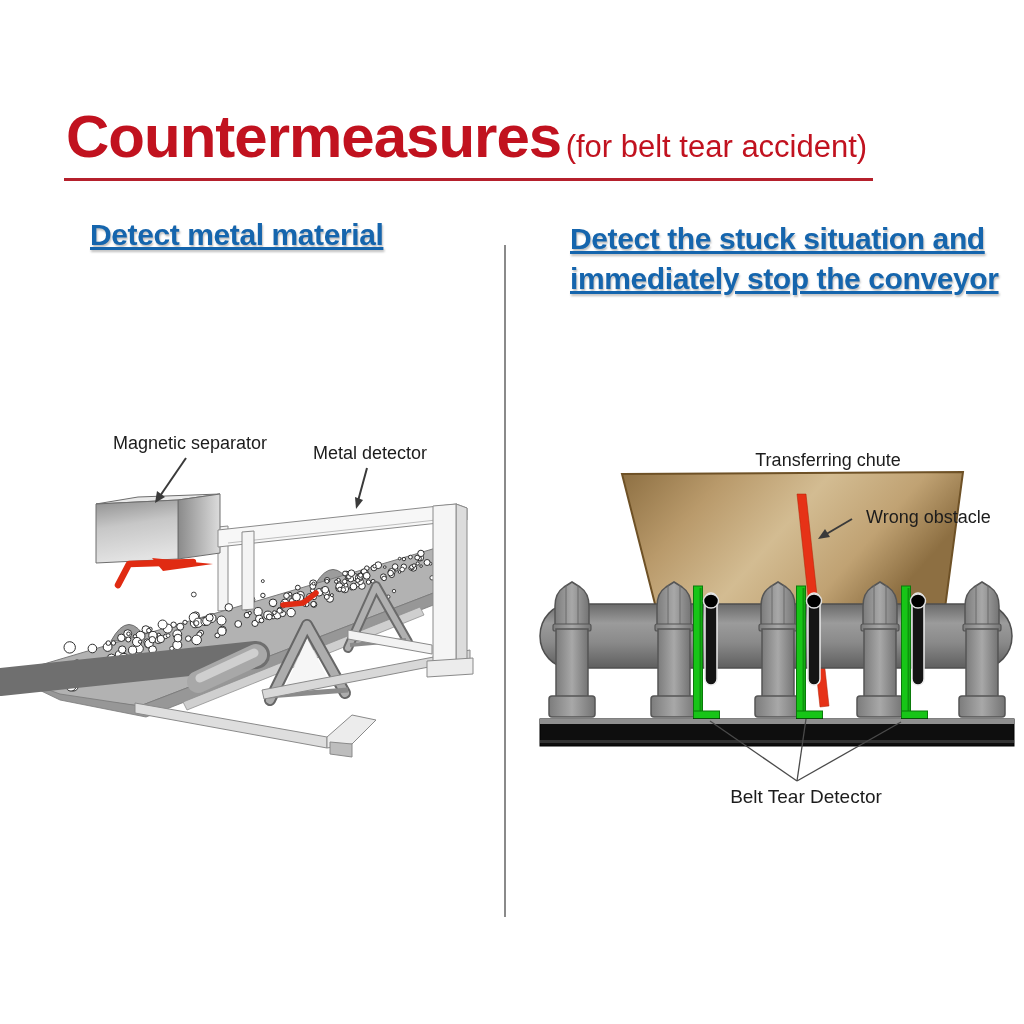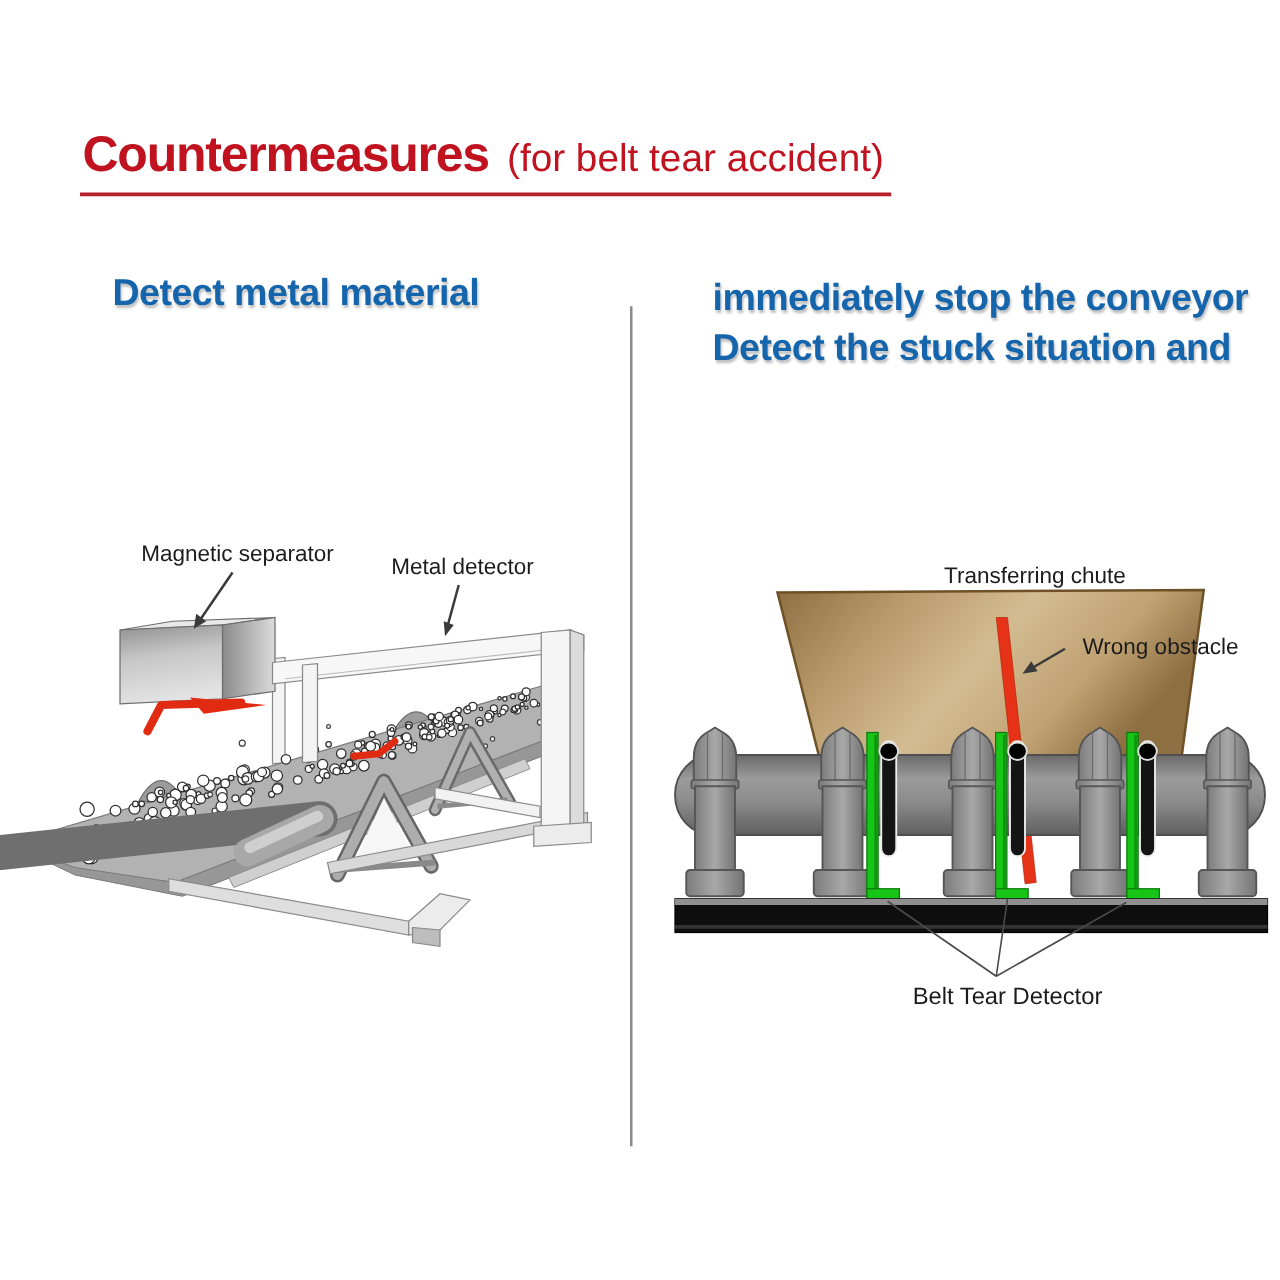--- a/index.html
+++ b/index.html
@@ -1,23 +1,23 @@
 <!DOCTYPE html>
 <html><head>
 <meta charset="utf-8">
 <style>
   html,body{margin:0;padding:0;background:#fff;}
   .slide{position:relative;width:1024px;height:1024px;background:#ffffff;
          font-family:"Liberation Sans",sans-serif;overflow:hidden;}
   .title-block{position:absolute;left:64px;top:102px;border-bottom:3px solid #b5202c;
                padding:0 6px 7px 2px;color:#c1121f;white-space:nowrap;}
-  .title-main{font-size:40px;font-weight:bold;letter-spacing:-1px;}
-  .title-suffix{font-size:31px;font-weight:400;margin-left:10px;text-align:center;}
+  .title-main{font-size:60px;font-weight:bold;letter-spacing:-1px;}
+  .title-suffix{font-size:31px;font-weight:400;text-align:center;}
   .heading{position:absolute;color:#1565ad;font-weight:bold;font-size:30px;line-height:40px;
-           letter-spacing:-0.4px;text-shadow:1px 2px 2px rgba(70,70,70,.35);}
+           letter-spacing:-0.4px;text-shadow:1px 2px 2px rgba(70,70,70,.35);text-decoration:underline;}
   .heading-left{left:90px;top:215px;}
   .heading-right{left:570px;top:219px;}
   .heading span{display:block;}
   .divider{position:absolute;left:504px;top:245px;width:2px;height:672px;background:#8a8a8a;}
   svg{position:absolute;}
   svg text{font-family:"Liberation Sans",sans-serif;font-size:18px;fill:#1c1c1c;}
   svg text.big{font-size:19px;}
 </style>
 </head>
 <body>
@@ -26,22 +26,22 @@
 
   <div class="title-block">
     <span class="title-main">Countermeasures</span>
     <span class="title-suffix">(for belt tear accident)</span>
   </div>
 
   <div class="heading heading-left">
     <span>Detect metal material</span>
   </div>
   <div class="heading heading-right">
+    <span>Detect the stuck situation and</span>
     <span>immediately stop the conveyor</span>
-    <span>Detect the stuck situation and</span>
   </div>
 
   <div class="divider"></div>
 
   <svg style="left:0;top:420px" width="512" height="420" viewBox="0 420 512 420">
     <defs>
       <linearGradient id="boxFront" x1="0" y1="0" x2="0.2" y2="1">
         <stop offset="0" stop-color="#8f8f8f"></stop>
           <stop offset="0.45" stop-color="#c7c7c7"></stop>
         <stop offset="1" stop-color="#e3e3e3"></stop>

